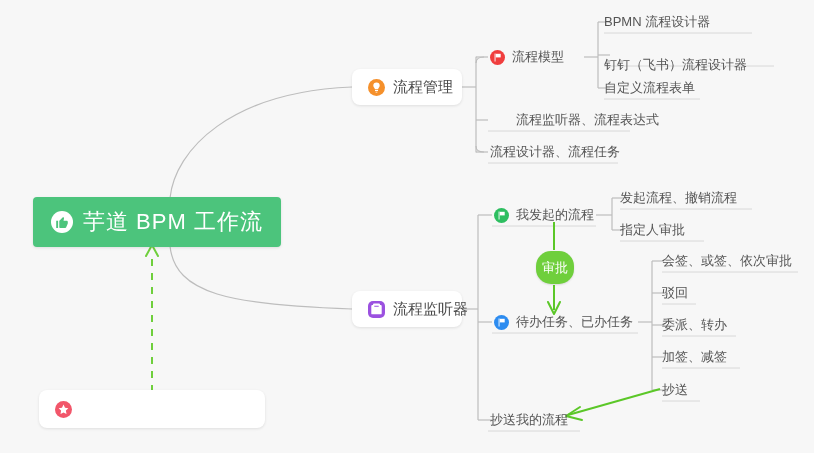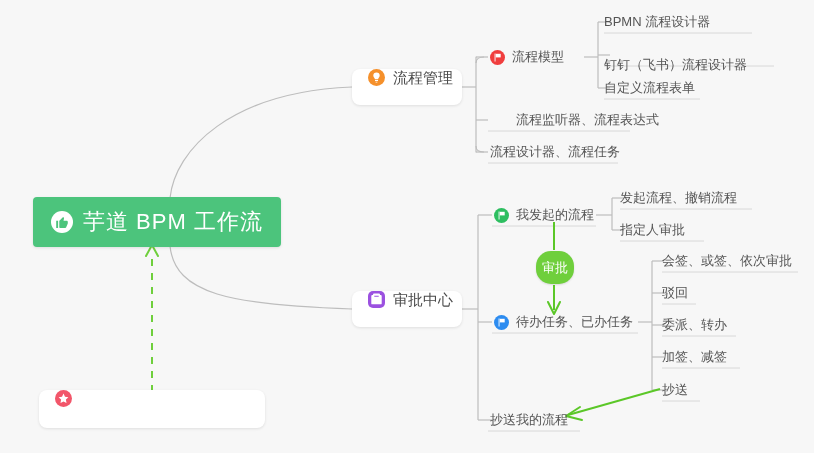--- a/index.html
+++ b/index.html
@@ -32,21 +32,21 @@
     display:flex;align-items:center;justify-content:center;
     margin-right:10px;flex:0 0 auto;
   }
   .root-icon svg{display:block;}
 
   
   .card-node{
     position:absolute;
     background:#fff;
     border-radius:8px;
-    display:flex;align-items:flex-start;
+    display:flex;align-items:center;
     padding:0 16px;
     box-shadow:0 1px 3px rgba(0,0,0,0.10);
     box-sizing:border-box;
     color:#4a4a4a;
     white-space:nowrap;
   }
   .card-label{font-size:15px;}
   .badge-icon{
     width:17px;height:17px;flex:0 0 auto;margin-right:8px;
     display:flex;align-items:center;justify-content:center;
@@ -215,21 +215,21 @@
   </div>
 
   <div class="card-node" style="left:352px;top:291px;width:110px;height:36px;">
     <span class="badge-icon">
       <svg width="17" height="17" viewBox="0 0 17 17" aria-hidden="true">
         <rect x="0" y="0" width="17" height="17" rx="5" fill="#9B51E0"></rect>
         <rect x="5" y="2.6" width="7" height="2.2" rx="1" fill="#fff"></rect>
         <path fill="#fff" d="M4.2 4.1h2.1v1.6h4.4V4.1h2.1c.5 0 .9.4.9.9v7.4c0 .5-.4.9-.9.9H4.2a.9.9 0 01-.9-.9V5c0-.5.4-.9.9-.9zm1.4 4h5.8v1H5.6zm0 2.4h4.2v1H5.6z"></path>
       </svg>
     </span>
-    <span class="card-label">审批中心</span>
+    <span class="card-label">流程监听器</span>
   </div>
 
   <div class="leaf" style="left:494px;top:206px;">
     <span class="badge-icon">
       <svg width="15" height="15" viewBox="0 0 15 15" aria-hidden="true">
         <circle cx="7.5" cy="7.5" r="7.5" fill="#2DBE60"></circle>
         <path fill="#fff" d="M4.6 3.4h.9v8.2h-.9z"></path>
         <path fill="#fff" d="M5.8 3.8h4.9v3.6H5.8z"></path>
       </svg>
     </span>

